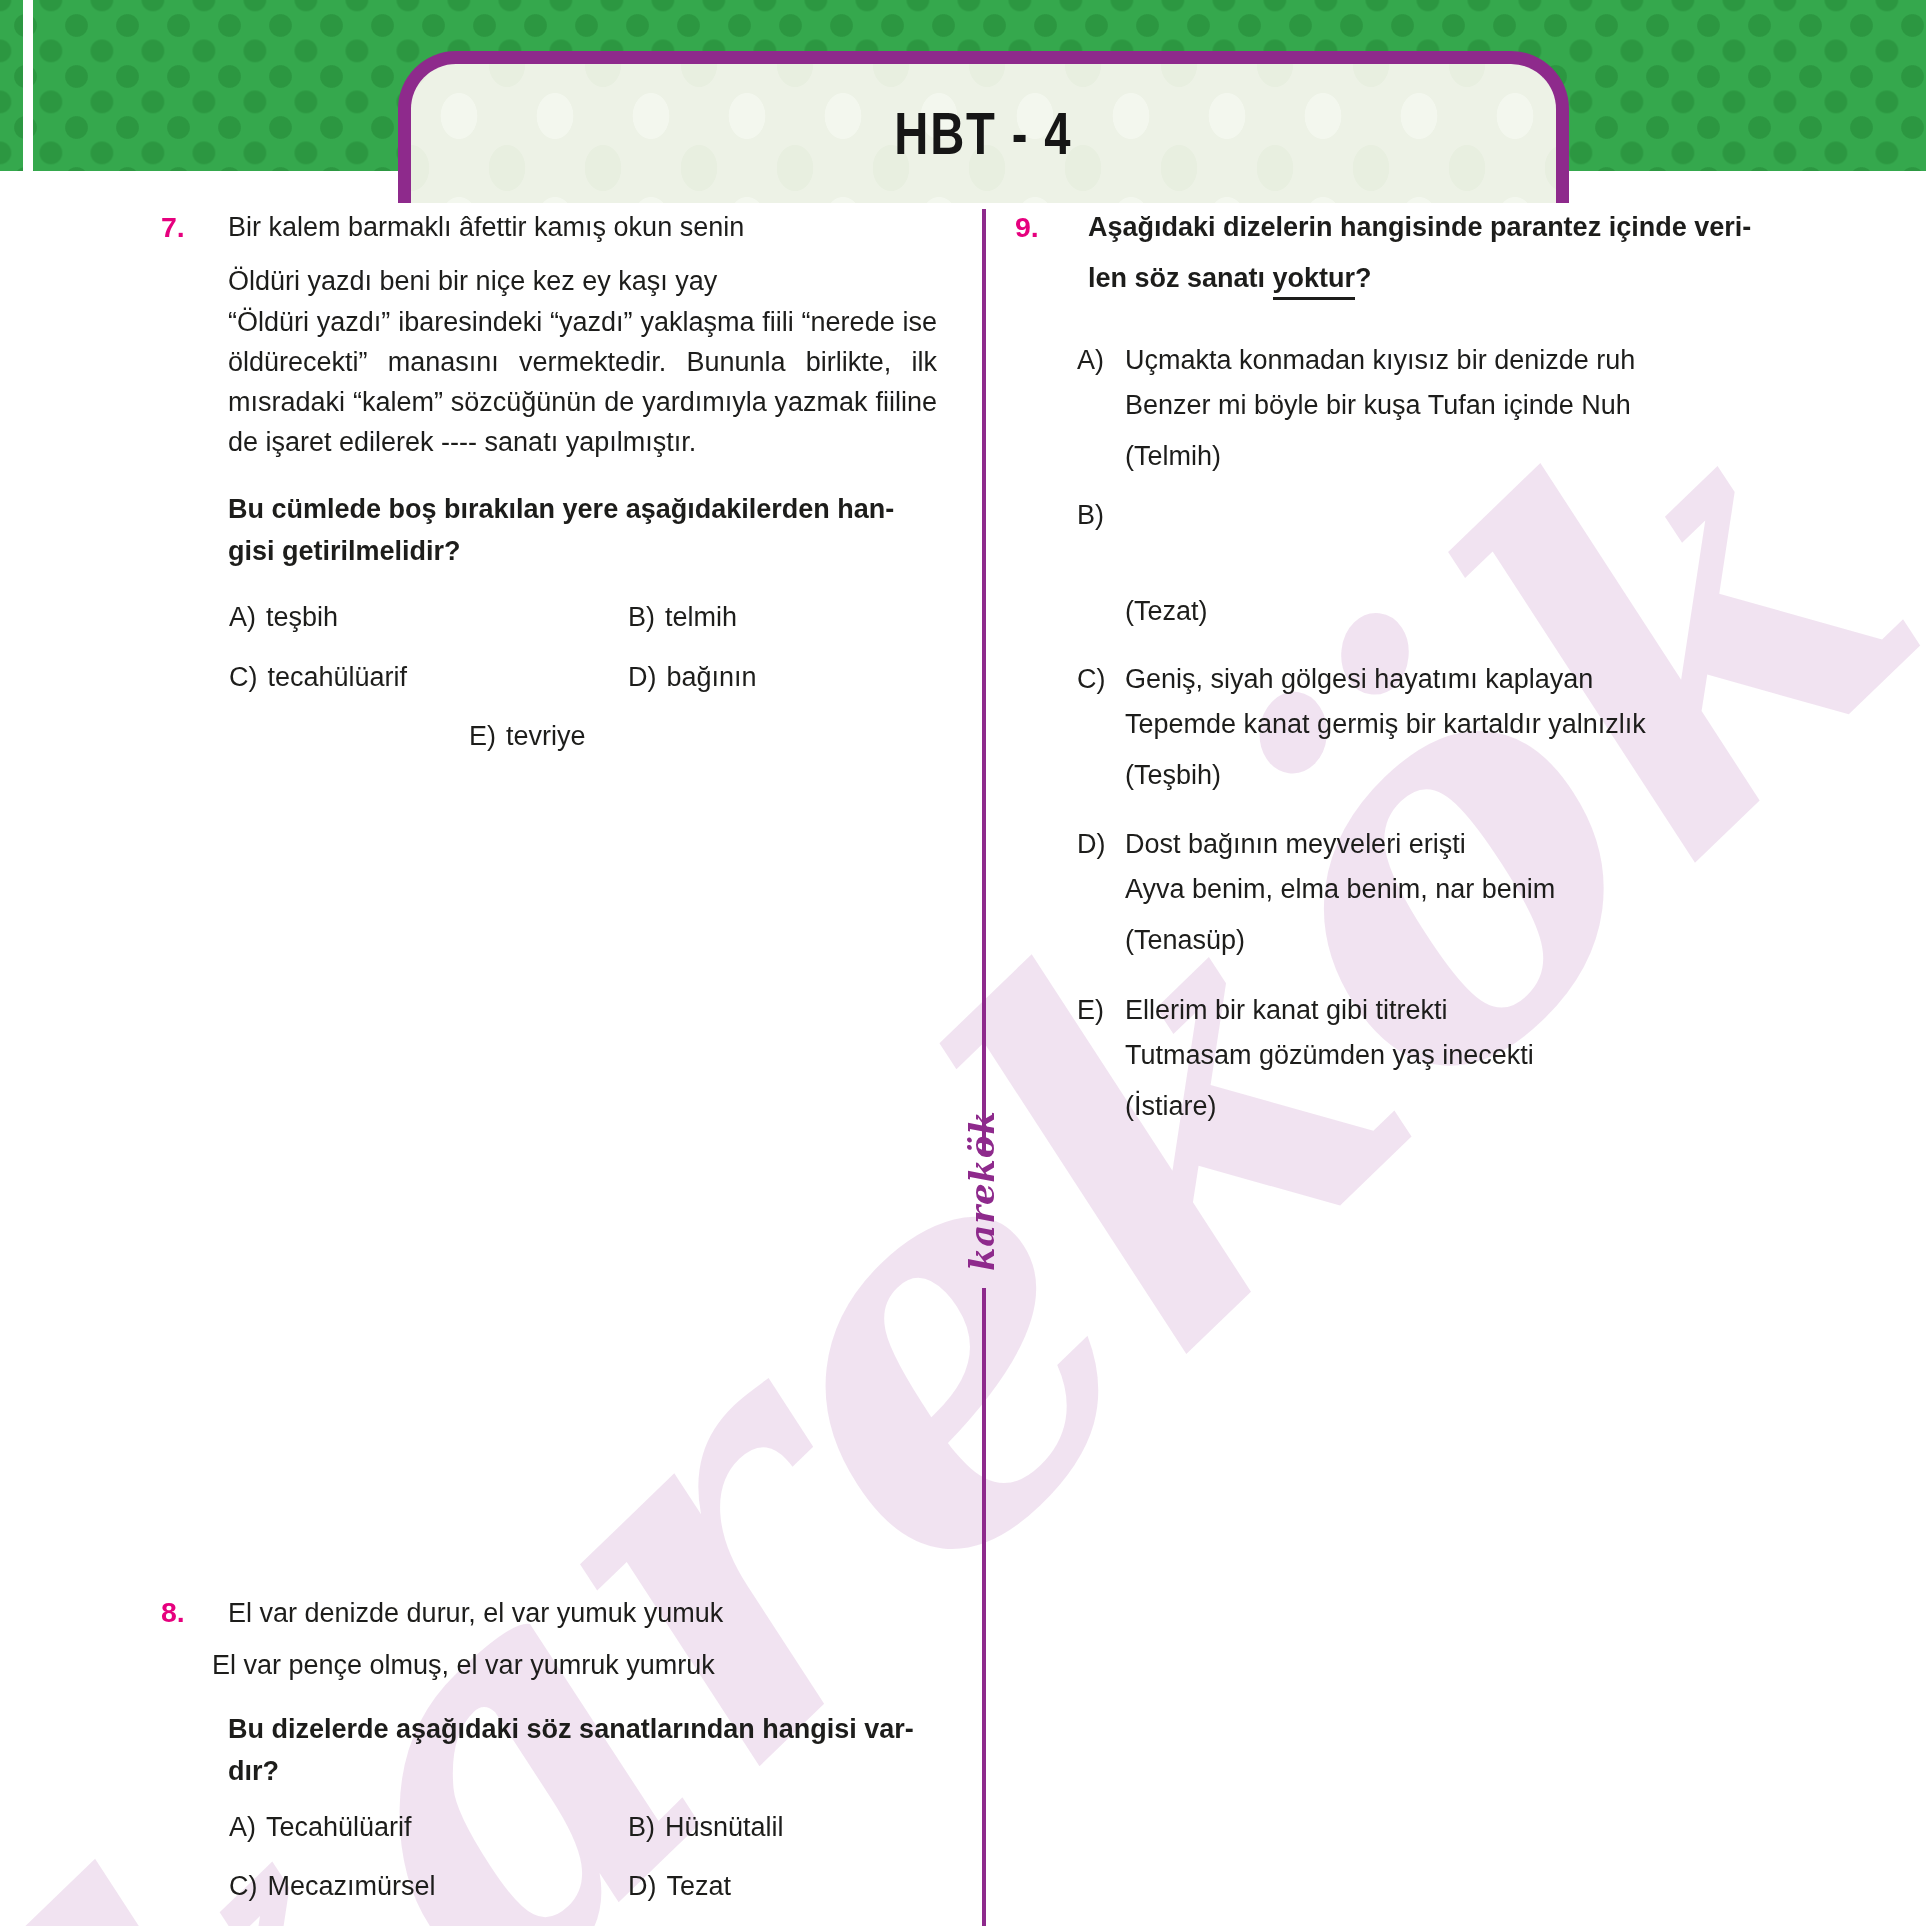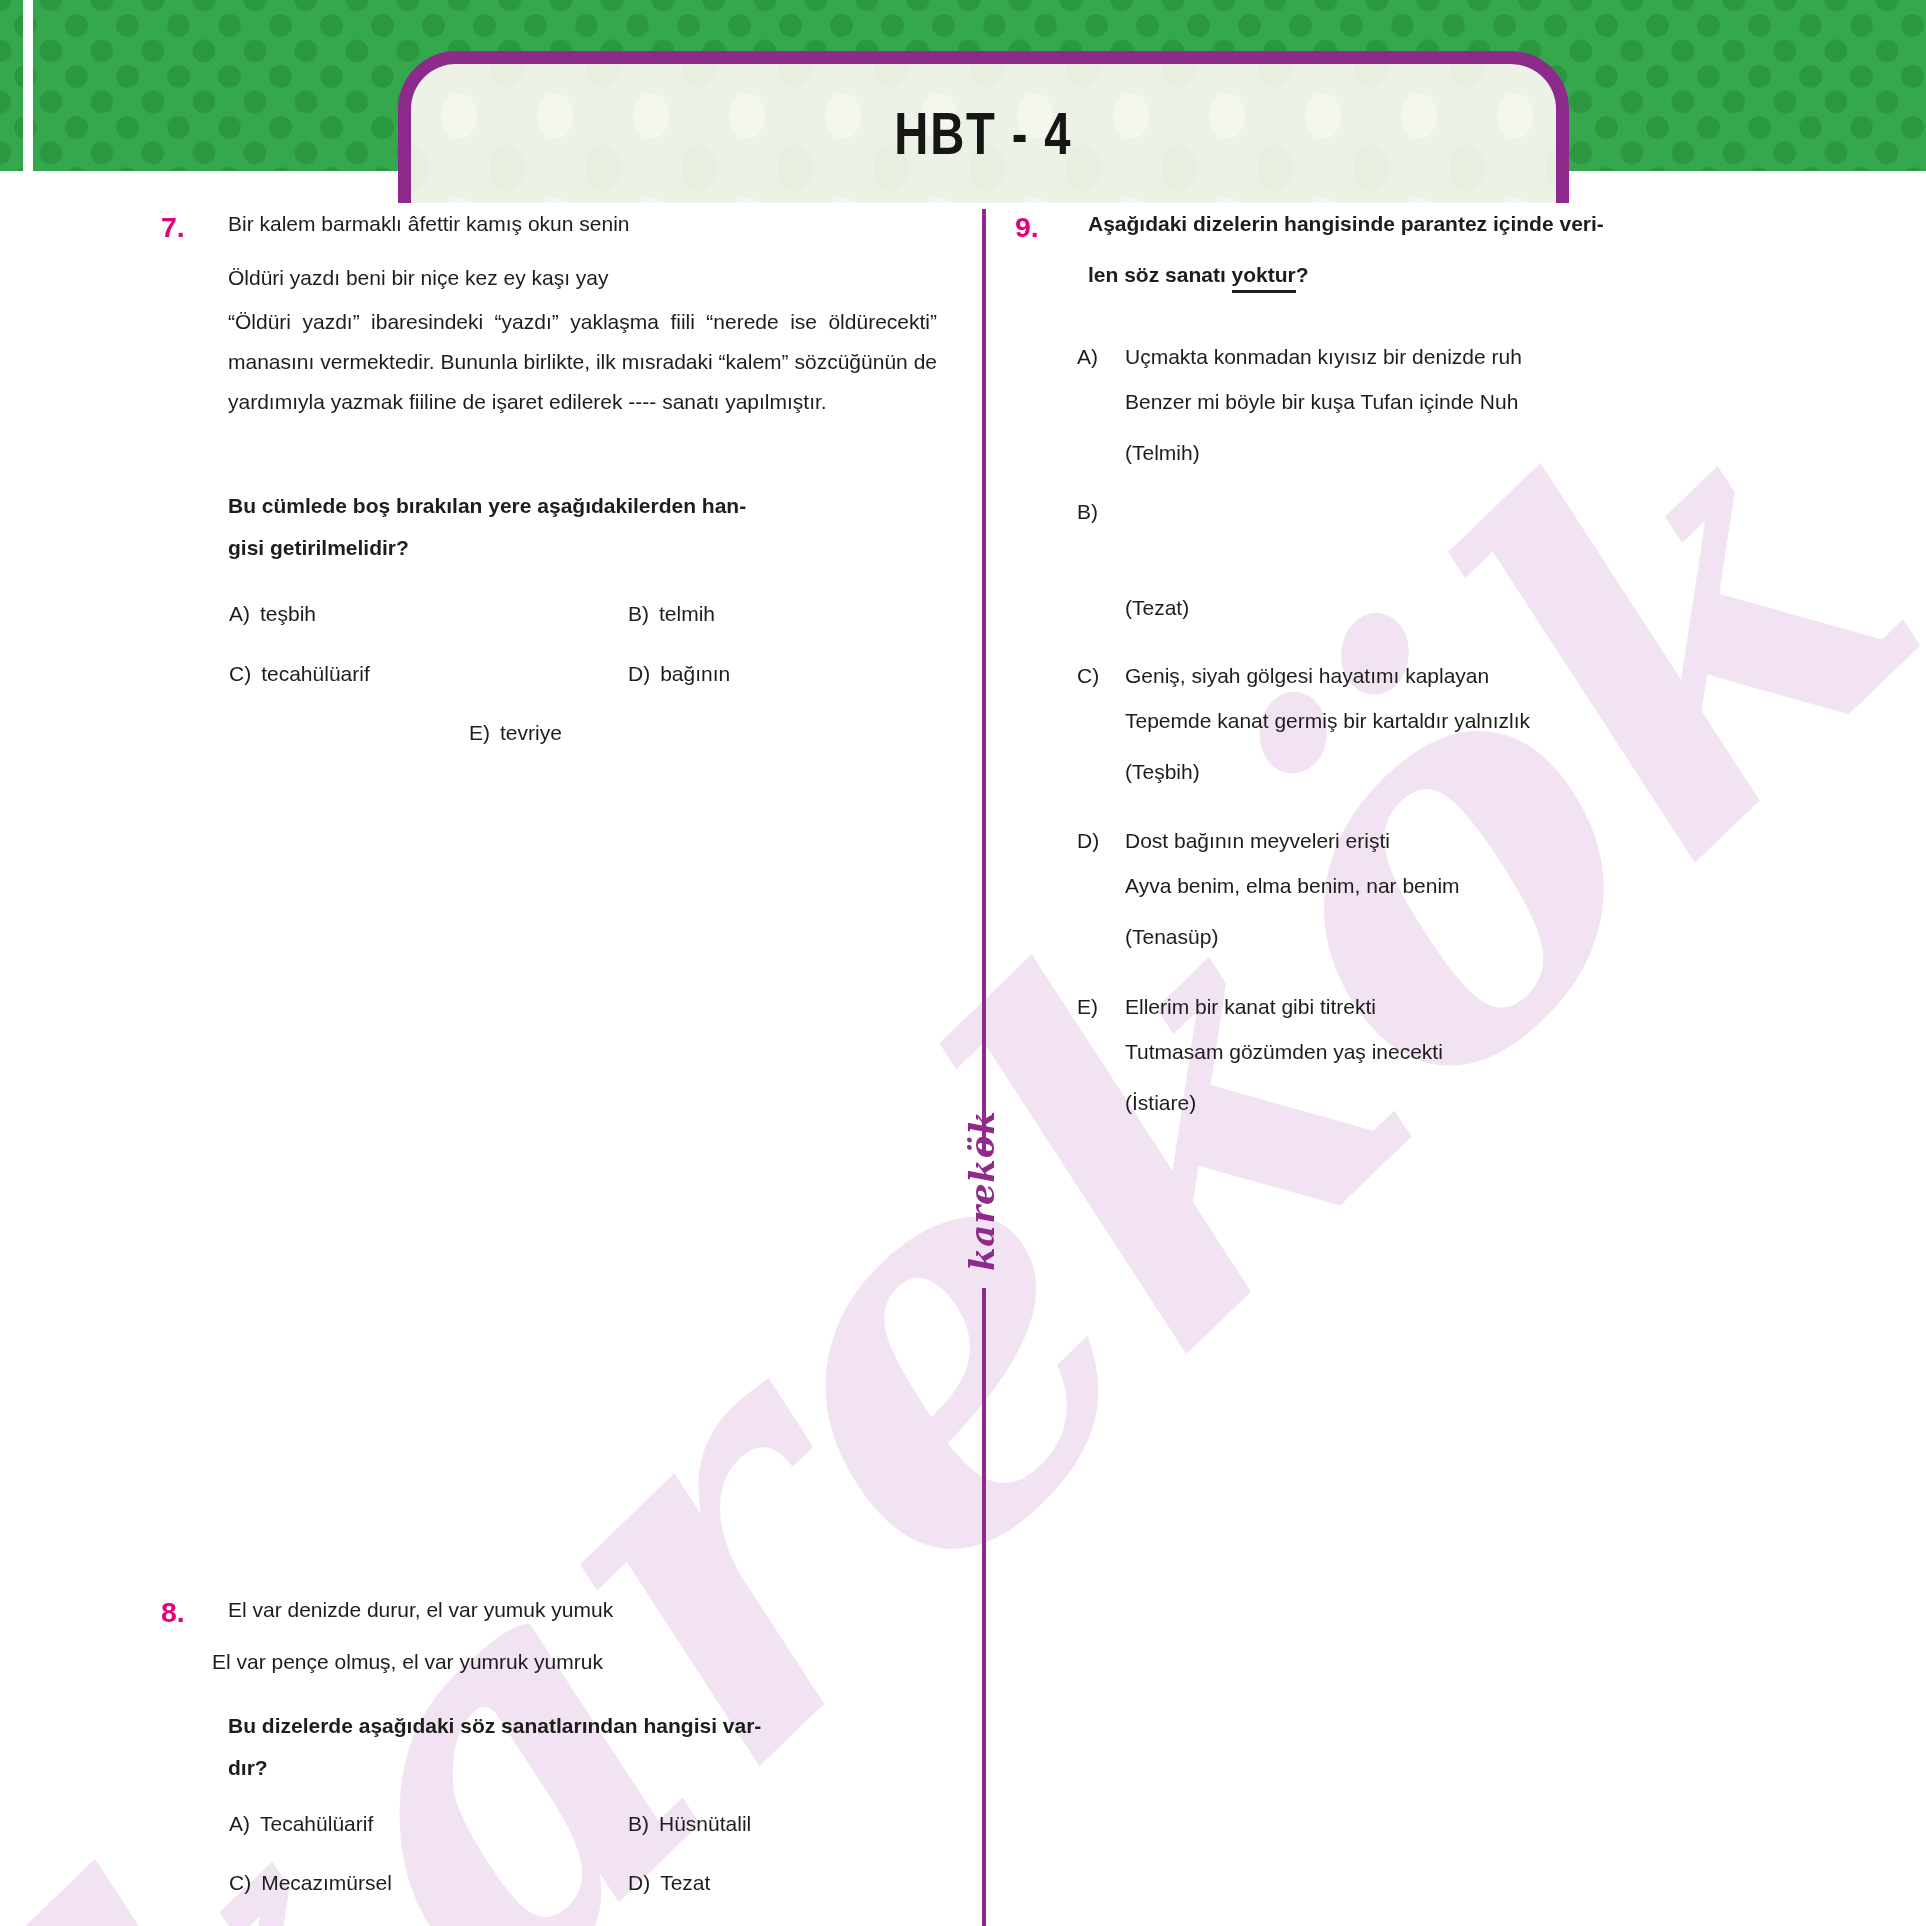--- a/index.html
+++ b/index.html
@@ -42,21 +42,21 @@
   .div-seg{width:3.5px;background:#8e2a8c;left:982px;}
   .seg1{top:209px;height:944px;}
   .seg2{top:1288px;height:1014px;}
   .logo-vert{left:962px;top:1171px;height:100px;
     writing-mode:vertical-rl;transform:rotate(180deg);
     font-family:"DejaVu Serif","Liberation Serif",serif;
     font-style:italic;font-weight:bold;font-size:34px;color:#8e2a8c;
     letter-spacing:0.8px;}
 
   
-  .t{font-size:21px;line-height:1.2;white-space:nowrap;}
+  .t{font-size:27px;line-height:1.2;white-space:nowrap;}
   .qnum{font-size:28.5px;font-weight:bold;color:#e6007e;}
   .bold{font-weight:bold;}
   .para{white-space:normal;text-align:justify;line-height:40px;width:709px;}
   .u{border-bottom:3.1px solid #1d1d1b;padding-bottom:3.9px;}
   .optlabel{margin-right:10px;}
   .q9opt{width:693px;height:127px;}
   .q9opt .lbl{position:absolute;left:0;top:0;}
   .q9opt .l1{position:absolute;left:48px;top:0;}
   .q9opt .l2{position:absolute;left:48px;top:45px;}
   .q9opt .l3{position:absolute;left:48px;top:96px;}

